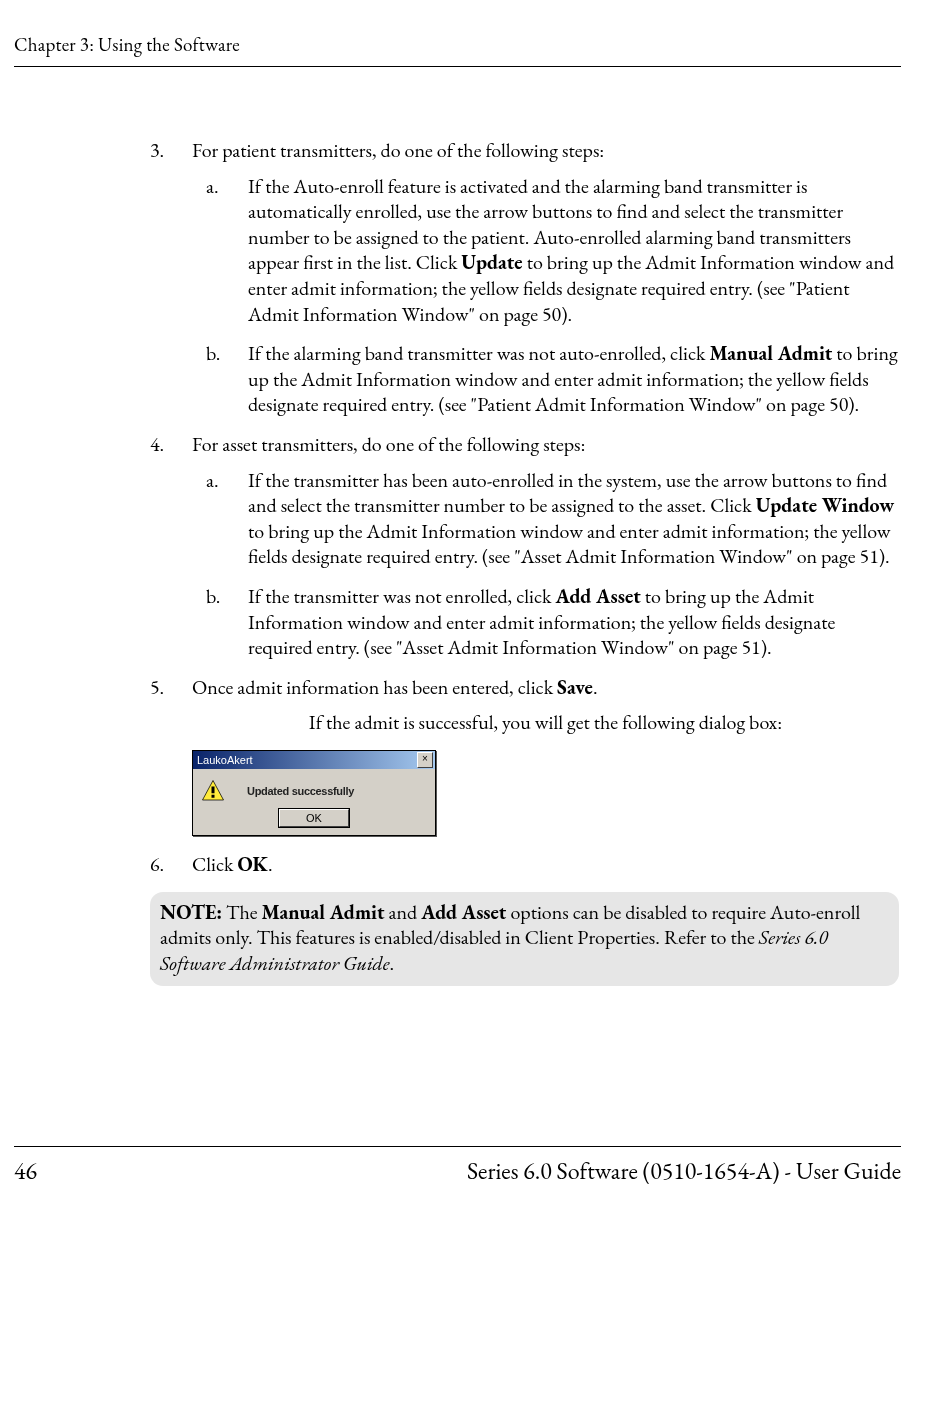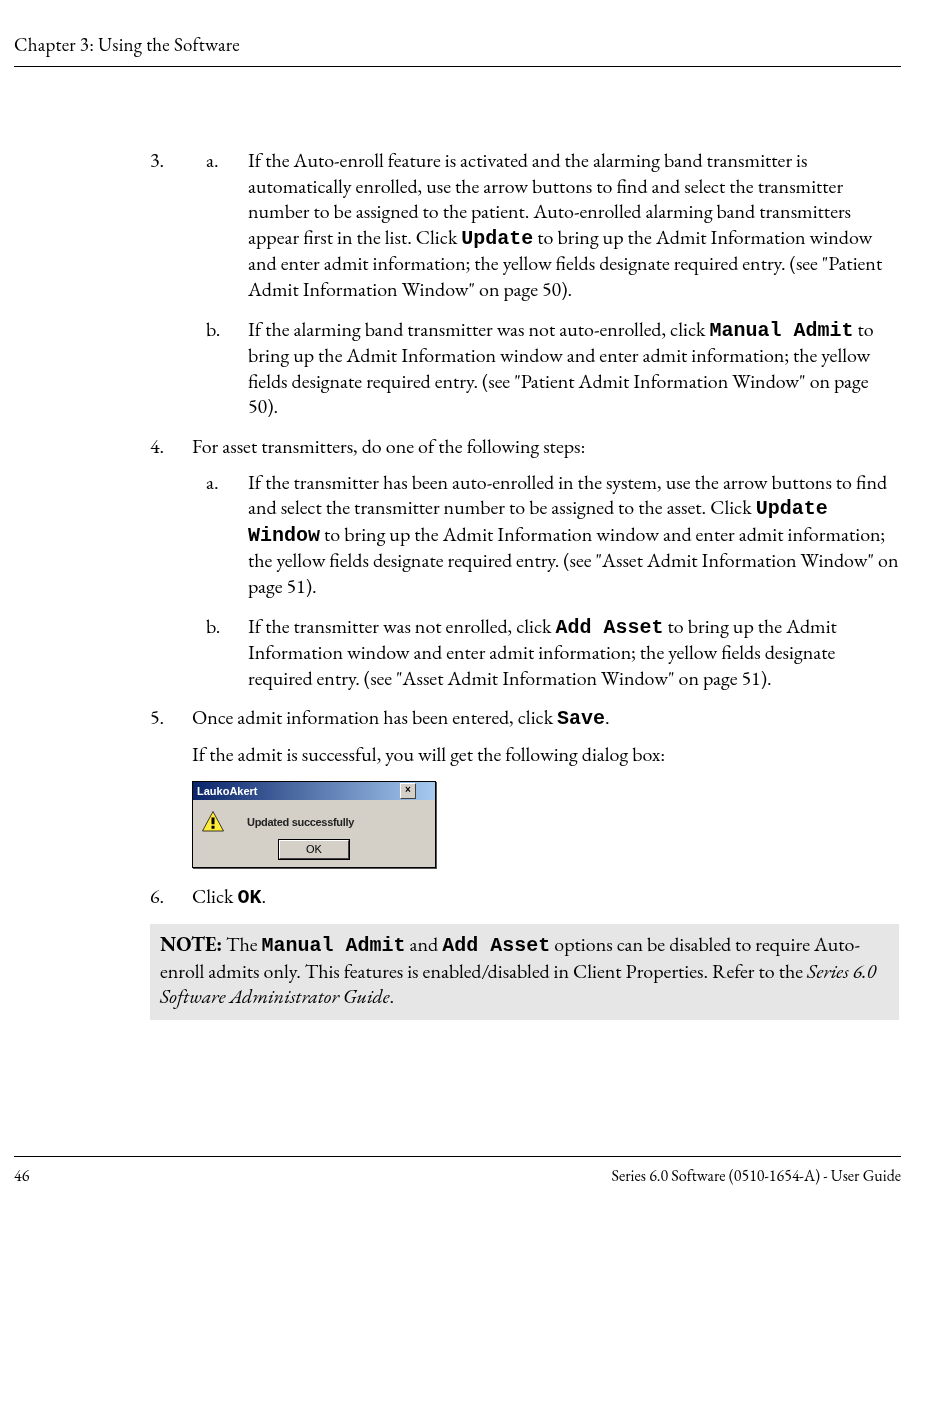--- a/index.html
+++ b/index.html
@@ -70,43 +70,44 @@
     padding-left: 56px;
     margin-bottom: 14px;
   }
   ol.sub > li > .marker {
     position: absolute;
     left: 14px;
     top: 0;
   }
   .subtext {
     margin: 10px 0 14px 42px;
-  }
-  .bold { font-weight: bold; font-family: Liberation Mono, monospace; }
+    text-align: center;
+  }
+  .bold { font-weight: bold; }
   .italic { font-style: italic; }
 
   
   .dialog {
     width: 242px;
     margin: 6px 0 16px 42px;
     background: #d4d0c8;
     border: 1px solid #000;
     box-shadow: 1px 1px 0 #555;
     font-family: Tahoma, Arial, sans-serif;
     font-size: 11px;
   }
   .dialog-titlebar {
     display: flex;
     align-items: center;
     justify-content: space-between;
     height: 18px;
-    padding: 0 19px 0 4px;
+    padding: 0 2px 0 4px;
     background: linear-gradient(to right, #0a246a, #a6caf0);
     color: #fff;
-    font-weight: bold;
+    font-weight: normal;
   }
   .dialog-close {
     width: 14px;
     height: 14px;
     background: #d4d0c8;
     border: 1px solid #fff;
     border-right-color: #404040;
     border-bottom-color: #404040;
     color: #000;
     font-size: 10px;
@@ -151,52 +152,54 @@
     text-align: center;
     filter: blur(0.5px);
   }
 
   .note-box {
     margin: 6px 0 0 0;
     padding: 8px 16px 10px 10px;
     background: #e6e6e6;
     font-size: 20px;
     line-height: 1.28;
+    border-radius: 13px;
   }
   .note-label {
     font-weight: bold;
   }
   .footer {
     position: absolute;
     left: 14px;
     right: 40px;
     bottom: 22px;
   }
   .foot-rule {
     border-top: 1px solid #000;
     margin-bottom: 8px;
   }
   .foot-row {
     display: flex;
     justify-content: space-between;
-    font-size: 16px;
+    font-size: 24px;
   }
 </style>
 </head>
 <body>
 
 <div class="page">
 
   <div class="running-head">Chapter 3: Using the Software</div>
   <div class="head-rule"></div>
 
   <div class="content">
     <ol class="main">
 
       <li>
+        <span>For patient transmitters, do one of the following steps:</span>
         <ol class="sub">
           <li>
             <span class="marker">a.</span>
             <span>If the Auto-enroll feature is activated and the alarming band transmitter is automatically enrolled, use the arrow buttons to find and select the transmitter number to be assigned to the patient. Auto-enrolled alarming band transmitters appear first in the list. Click </span><span class="bold">Update</span><span> to bring up the Admit Information window and enter admit information; the yellow fields designate required entry. (see "Patient Admit Information Window" on page 50).</span>
           </li>
           <li>
             <span class="marker">b.</span>
             <span>If the alarming band transmitter was not auto-enrolled, click </span><span class="bold">Manual Admit</span><span> to bring up the Admit Information window and enter admit information; the yellow fields designate required entry. (see "Patient Admit Information Window" on page 50).</span>
           </li>
         </ol>

